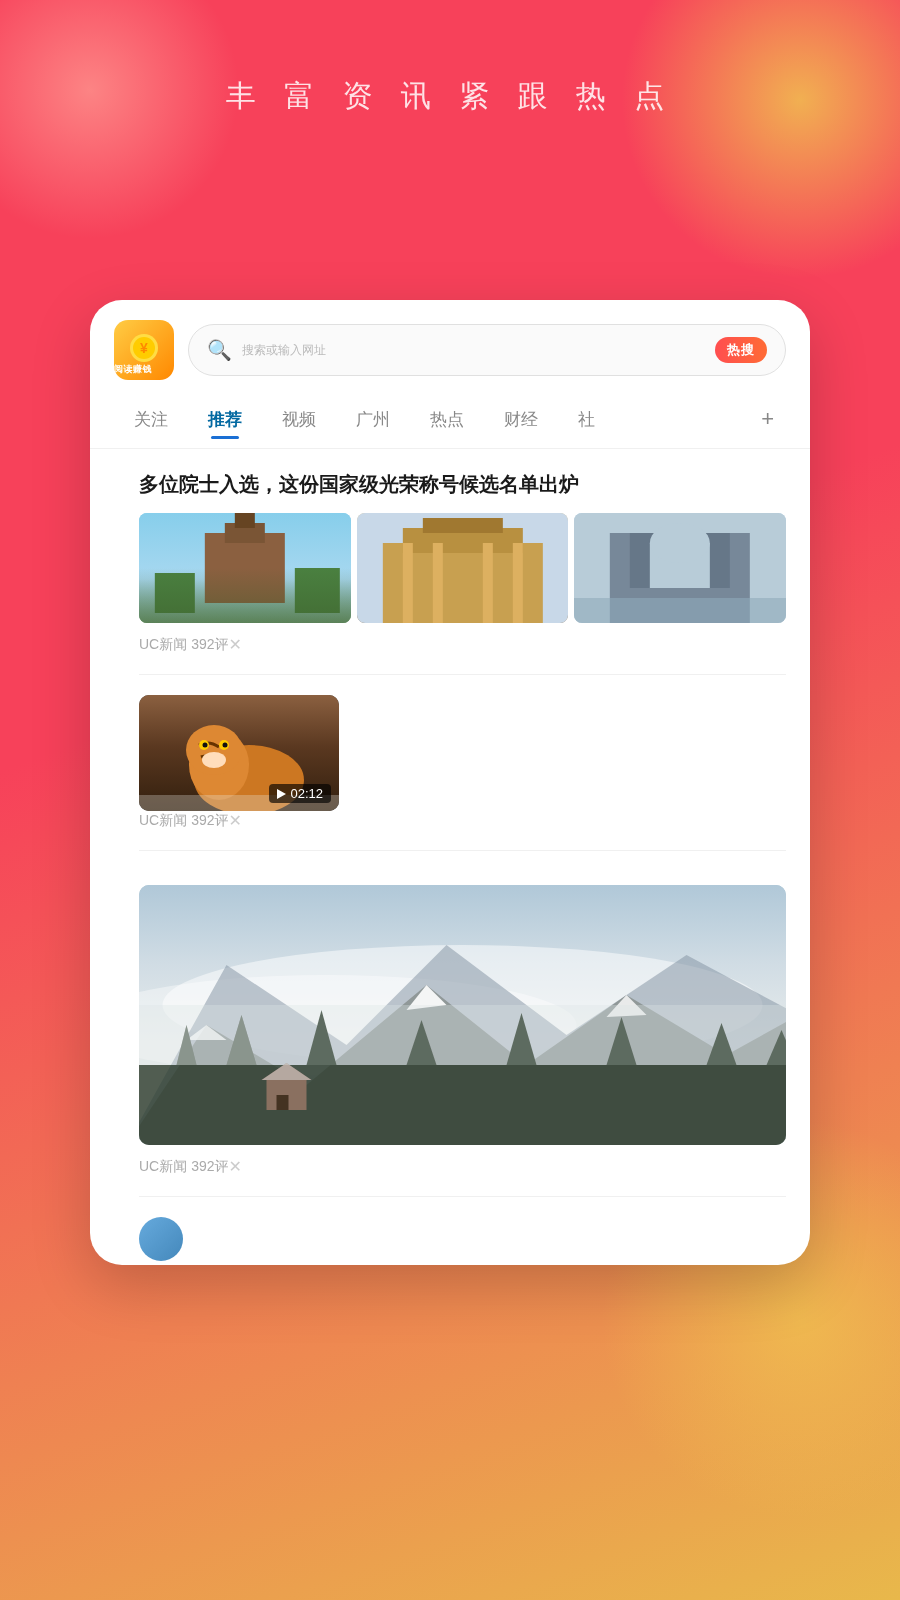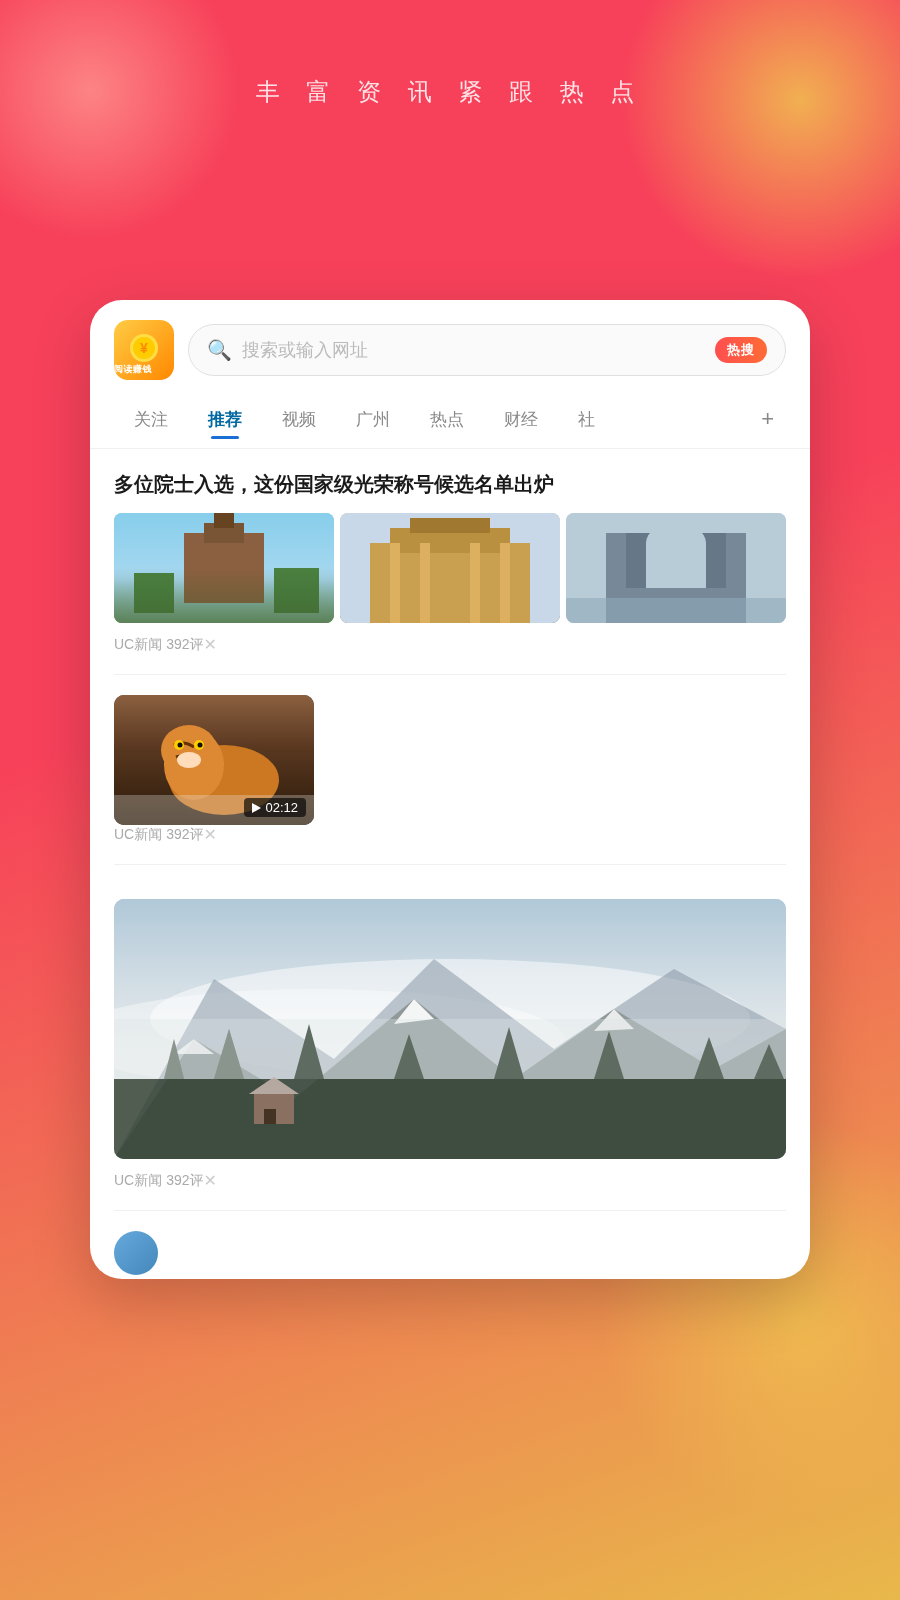--- a/index.html
+++ b/index.html
@@ -57,21 +57,21 @@
       z-index: 2;
     }
     .hero-title {
       font-size: 68px;
       font-weight: 800;
       color: #fff;
       letter-spacing: 4px;
       text-shadow: 0 2px 8px rgba(0,0,0,0.15);
     }
     .hero-subtitle {
-      font-size: 24px;
+      font-size: 30px;
       color: rgba(255,255,255,0.85);
       letter-spacing: 10px;
       margin-top: 16px;
       font-weight: 400;
     }
 
     
     .phone-card {
       position: absolute;
       top: 300px;
@@ -124,21 +124,21 @@
       padding: 0 18px;
       gap: 10px;
       background: #fafafa;
     }
     .search-icon-unicode {
       font-size: 20px;
       color: #999;
     }
     .search-placeholder {
       flex: 1;
-      font-size: 18px;
+      font-size: 12px;
       color: #bbb;
     }
     .hot-badge {
       background: linear-gradient(90deg, #ff4e50, #ff6b35);
       color: #fff;
       font-size: 13px;
       font-weight: bold;
       padding: 4px 12px;
       border-radius: 16px;
       letter-spacing: 1px;
@@ -179,20 +179,21 @@
       margin-left: auto;
       font-size: 22px;
       color: #888;
       cursor: pointer;
       padding: 8px 12px;
     }
 
     
     .news-feed {
       padding: 0 24px;
+      margin-left: 25px;
     }
 
     
     .article {
       padding: 20px 0;
       border-bottom: 1px solid #f0f0f0;
     }
     .article-title {
       font-size: 20px;
       font-weight: 600;
@@ -248,21 +249,21 @@
     .article-row {
       display: flex;
       gap: 16px;
       align-items: flex-start;
     }
     .article-row-text {
       flex: 1;
     }
     .article-side-img {
       width: 200px;
-      height: 130px;
+      height: 116px;
       border-radius: 10px;
       overflow: hidden;
       background: #444;
       position: relative;
       flex-shrink: 0;
     }
     .video-duration {
       position: absolute;
       bottom: 8px;
       right: 8px;

